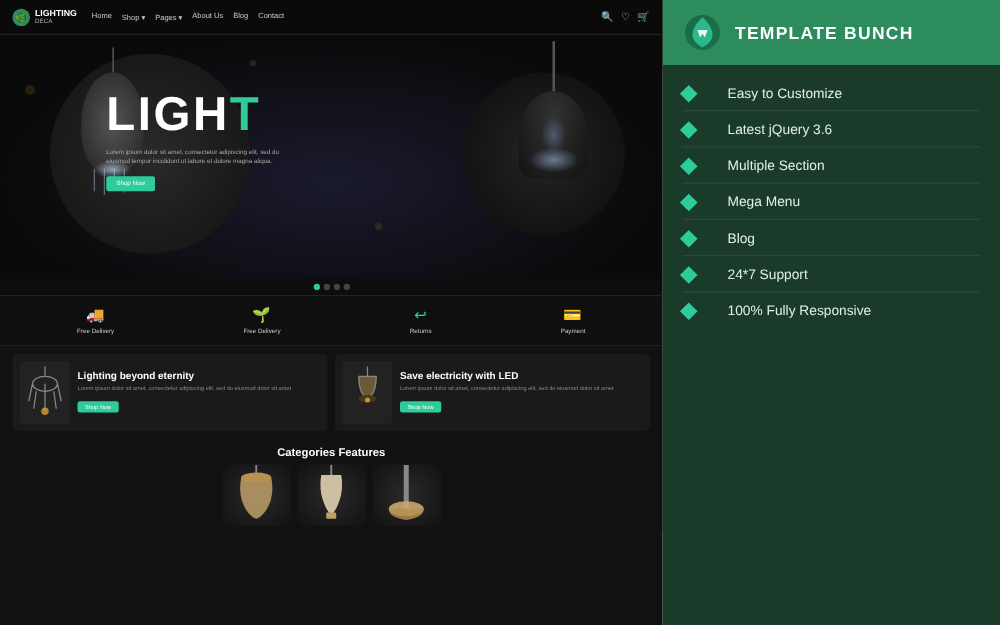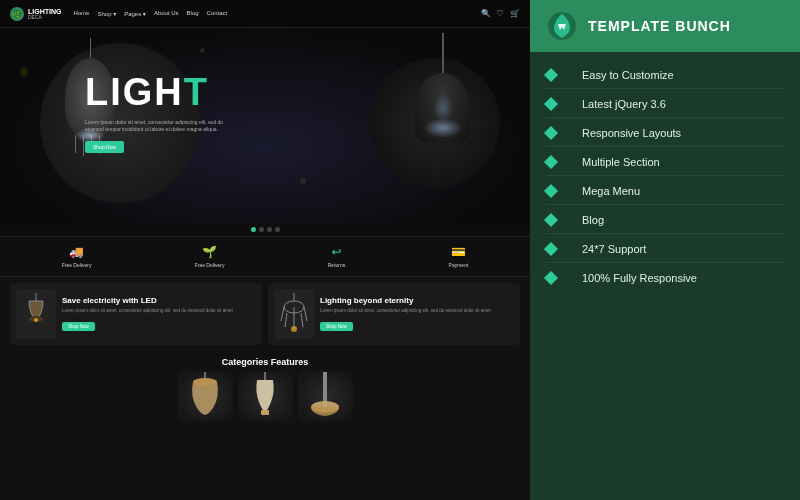--- a/index.html
+++ b/index.html
@@ -466,52 +466,52 @@
       <span class="feature-icon">↩</span>
       <span class="feature-label">Returns</span>
     </div>
     <div class="feature-item">
       <span class="feature-icon">💳</span>
       <span class="feature-label">Payment</span>
     </div>
   </div>
 
   <div class="product-cards">
-    <div class="product-card">
-      <div class="product-img">
-
-        <svg width="30" height="42" viewBox="0 0 30 42">
-          <line x1="15" y1="0" x2="15" y2="8" stroke="#888" stroke-width="1"></line>
-          <path d="M8 8 Q8 22 15 26 Q22 22 22 8 Z" fill="#6a5a3a" stroke="#888" stroke-width="1"></path>
-          <ellipse cx="15" cy="26" rx="7" ry="3" fill="#4a3a1a"></ellipse>
-          <circle cx="15" cy="27" r="2" fill="#d4a030" opacity="0.9"></circle>
-        </svg>
-      </div>
-      <div class="product-info">
-        <div class="product-title">Save electricity with LED</div>
-        <div class="product-desc">Lorem ipsum dolor sit amet, consectetur adipiscing elit, sed do eiusmod dolor sit amet</div>
-        <div class="product-btn">Shop Now</div>
-      </div>
-    </div>
     <div class="product-card">
       <div class="product-img">
 
         <svg width="30" height="42" viewBox="0 0 30 42">
           <line x1="15" y1="0" x2="15" y2="8" stroke="#888" stroke-width="1"></line>
           <ellipse cx="15" cy="14" rx="10" ry="6" fill="none" stroke="#888" stroke-width="1"></ellipse>
           <line x1="5" y1="14" x2="2" y2="28" stroke="#888" stroke-width="1"></line>
           <line x1="25" y1="14" x2="28" y2="28" stroke="#888" stroke-width="1"></line>
           <line x1="8" y1="20" x2="6" y2="34" stroke="#888" stroke-width="1"></line>
           <line x1="22" y1="20" x2="24" y2="34" stroke="#888" stroke-width="1"></line>
           <line x1="15" y1="14" x2="15" y2="36" stroke="#888" stroke-width="1"></line>
           <circle cx="15" cy="36" r="3" fill="#d4a030" opacity="0.8"></circle>
         </svg>
       </div>
       <div class="product-info">
         <div class="product-title">Lighting beyond eternity</div>
+        <div class="product-desc">Lorem ipsum dolor sit amet, consectetur adipiscing elit, sed do eiusmod dolor sit amet</div>
+        <div class="product-btn">Shop Now</div>
+      </div>
+    </div>
+    <div class="product-card">
+      <div class="product-img">
+
+        <svg width="30" height="42" viewBox="0 0 30 42">
+          <line x1="15" y1="0" x2="15" y2="8" stroke="#888" stroke-width="1"></line>
+          <path d="M8 8 Q8 22 15 26 Q22 22 22 8 Z" fill="#6a5a3a" stroke="#888" stroke-width="1"></path>
+          <ellipse cx="15" cy="26" rx="7" ry="3" fill="#4a3a1a"></ellipse>
+          <circle cx="15" cy="27" r="2" fill="#d4a030" opacity="0.9"></circle>
+        </svg>
+      </div>
+      <div class="product-info">
+        <div class="product-title">Save electricity with LED</div>
         <div class="product-desc">Lorem ipsum dolor sit amet, consectetur adipiscing elit, sed do eiusmod dolor sit amet</div>
         <div class="product-btn">Shop Now</div>
       </div>
     </div>
   </div>
 
   <div class="categories-section">
     <div class="categories-title">Categories Features</div>
     <div class="categories-grid">
       <div class="cat-item">
@@ -560,24 +560,20 @@
     <div class="feature-row">
       <div class="diamond-icon"></div>
       <span class="feature-row-text">Easy to Customize</span>
     </div>
     <div class="feature-row">
       <div class="diamond-icon"></div>
       <span class="feature-row-text">Latest jQuery 3.6</span>
     </div>
     <div class="feature-row">
       <div class="diamond-icon"></div>
-      <span class="feature-row-text">Responsive Layouts</span>
-    </div>
-    <div class="feature-row">
-      <div class="diamond-icon"></div>
       <span class="feature-row-text">Multiple Section</span>
     </div>
     <div class="feature-row">
       <div class="diamond-icon"></div>
       <span class="feature-row-text">Mega Menu</span>
     </div>
     <div class="feature-row">
       <div class="diamond-icon"></div>
       <span class="feature-row-text">Blog</span>
     </div>

